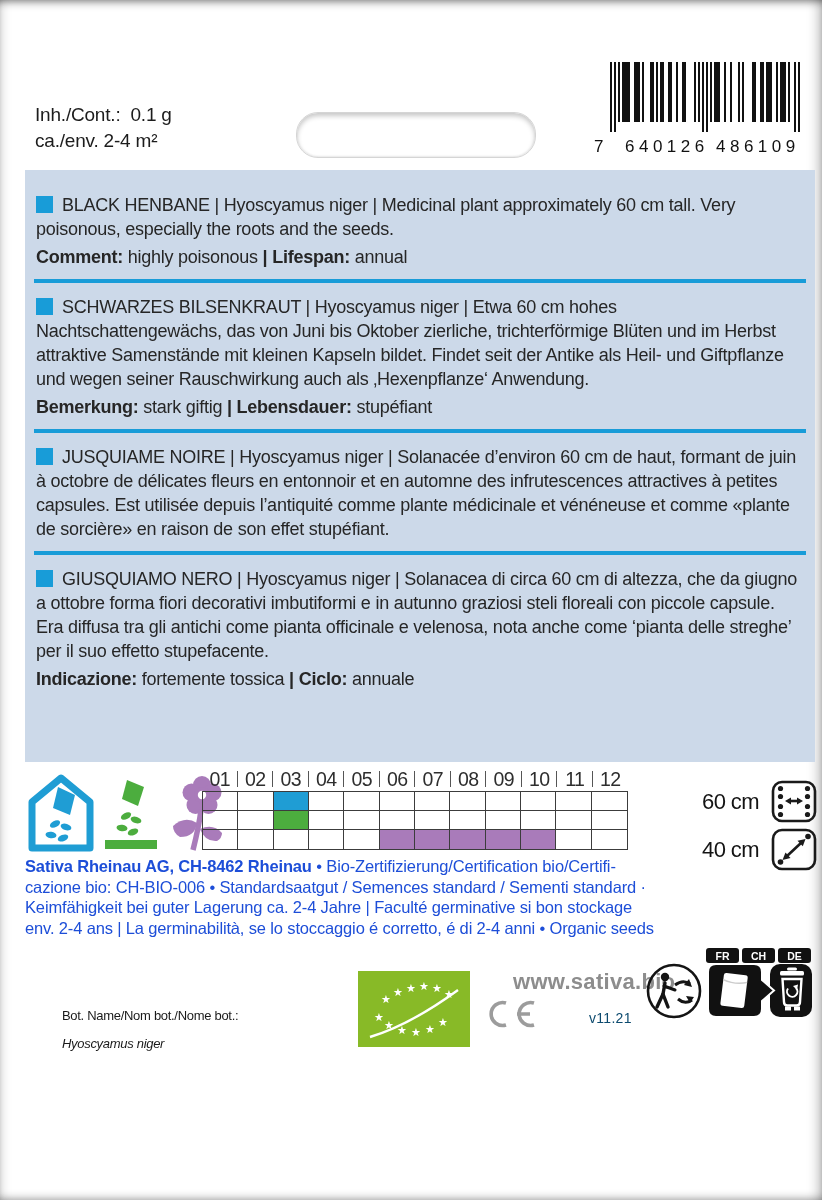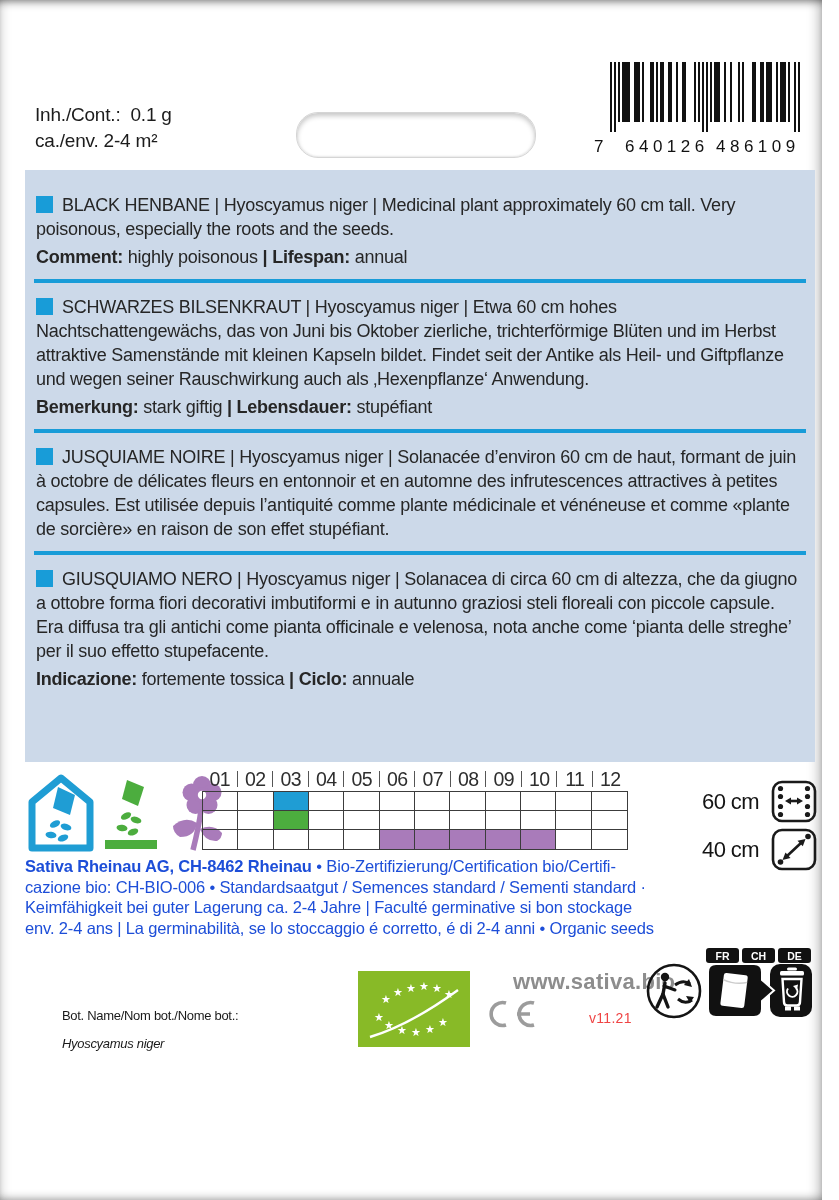--- a/index.html
+++ b/index.html
@@ -44,21 +44,21 @@
   .cal-c:nth-last-child(-n+12){border-bottom:none;}
   
   .spacing-list{position:absolute;left:612px;top:780px;width:205px;}
   .spacing-row{display:flex;align-items:center;justify-content:flex-end;gap:12px;margin-bottom:5px;height:43px;}
   .spacing-label{font-size:22px;color:#141414;letter-spacing:-0.6px;white-space:nowrap;}
   
   .company-info{position:absolute;left:25px;top:856px;font-size:16.5px;line-height:20.6px;letter-spacing:-0.15px;color:#1d4ed8;white-space:nowrap;}
   .eu-logo{position:absolute;left:358px;top:971px;width:112px;height:76px;background:#88ba27;}
   .website{position:absolute;left:483px;top:969px;font-size:22px;font-weight:bold;color:#8d8d8d;letter-spacing:0.3px;margin-left:30px;}
   .ce-mark{position:absolute;left:483px;top:998px;}
-  .version{position:absolute;left:589px;top:1010px;font-size:14px;color:#ef4444;letter-spacing:0.3px;}
+  .version{position:absolute;left:589px;top:1010px;font-size:14px;color:#0c4a6e;letter-spacing:0.3px;}
   .bot-name{position:absolute;left:62px;top:1002px;font-size:13px;line-height:28px;color:#1a1a1a;letter-spacing:-0.3px;}
   .bot-name .latin{font-style:italic;}
   .triman{position:absolute;left:644px;top:961px;}
   .disposal{position:absolute;left:704px;top:947px;text-align:right;}
 </style>
 </head>
 <body>
 
 <div class="packet">
 

